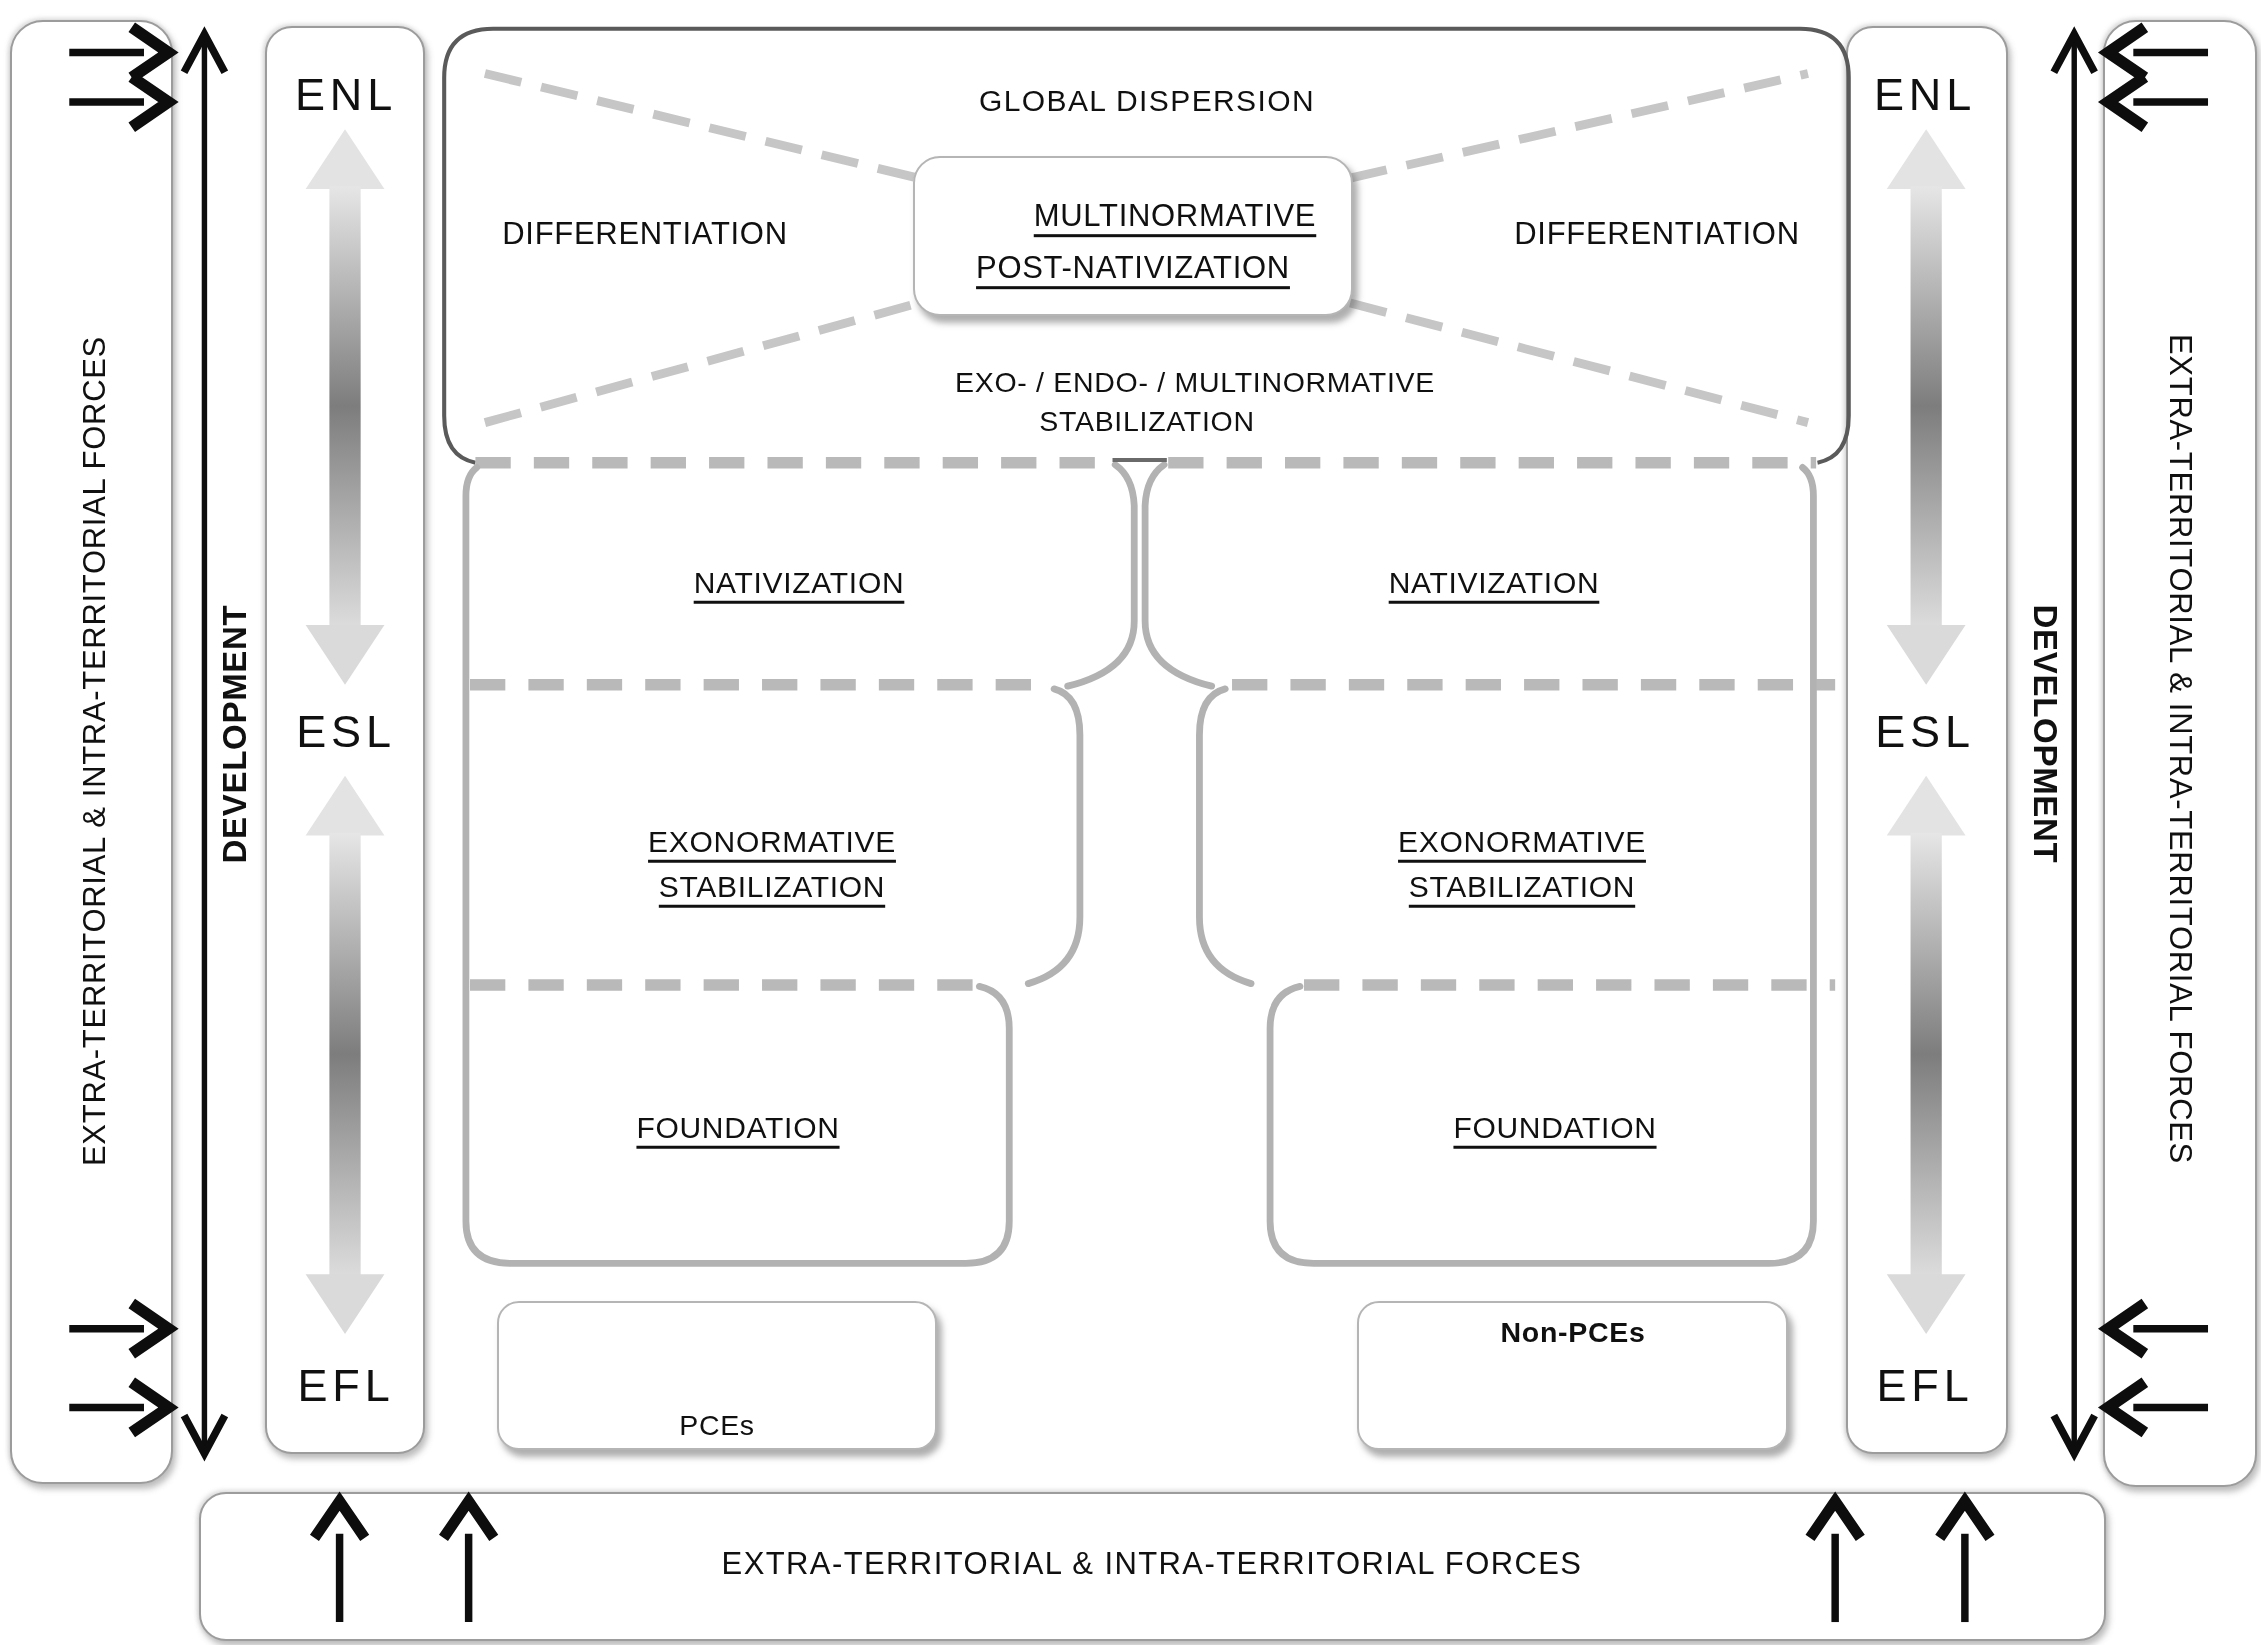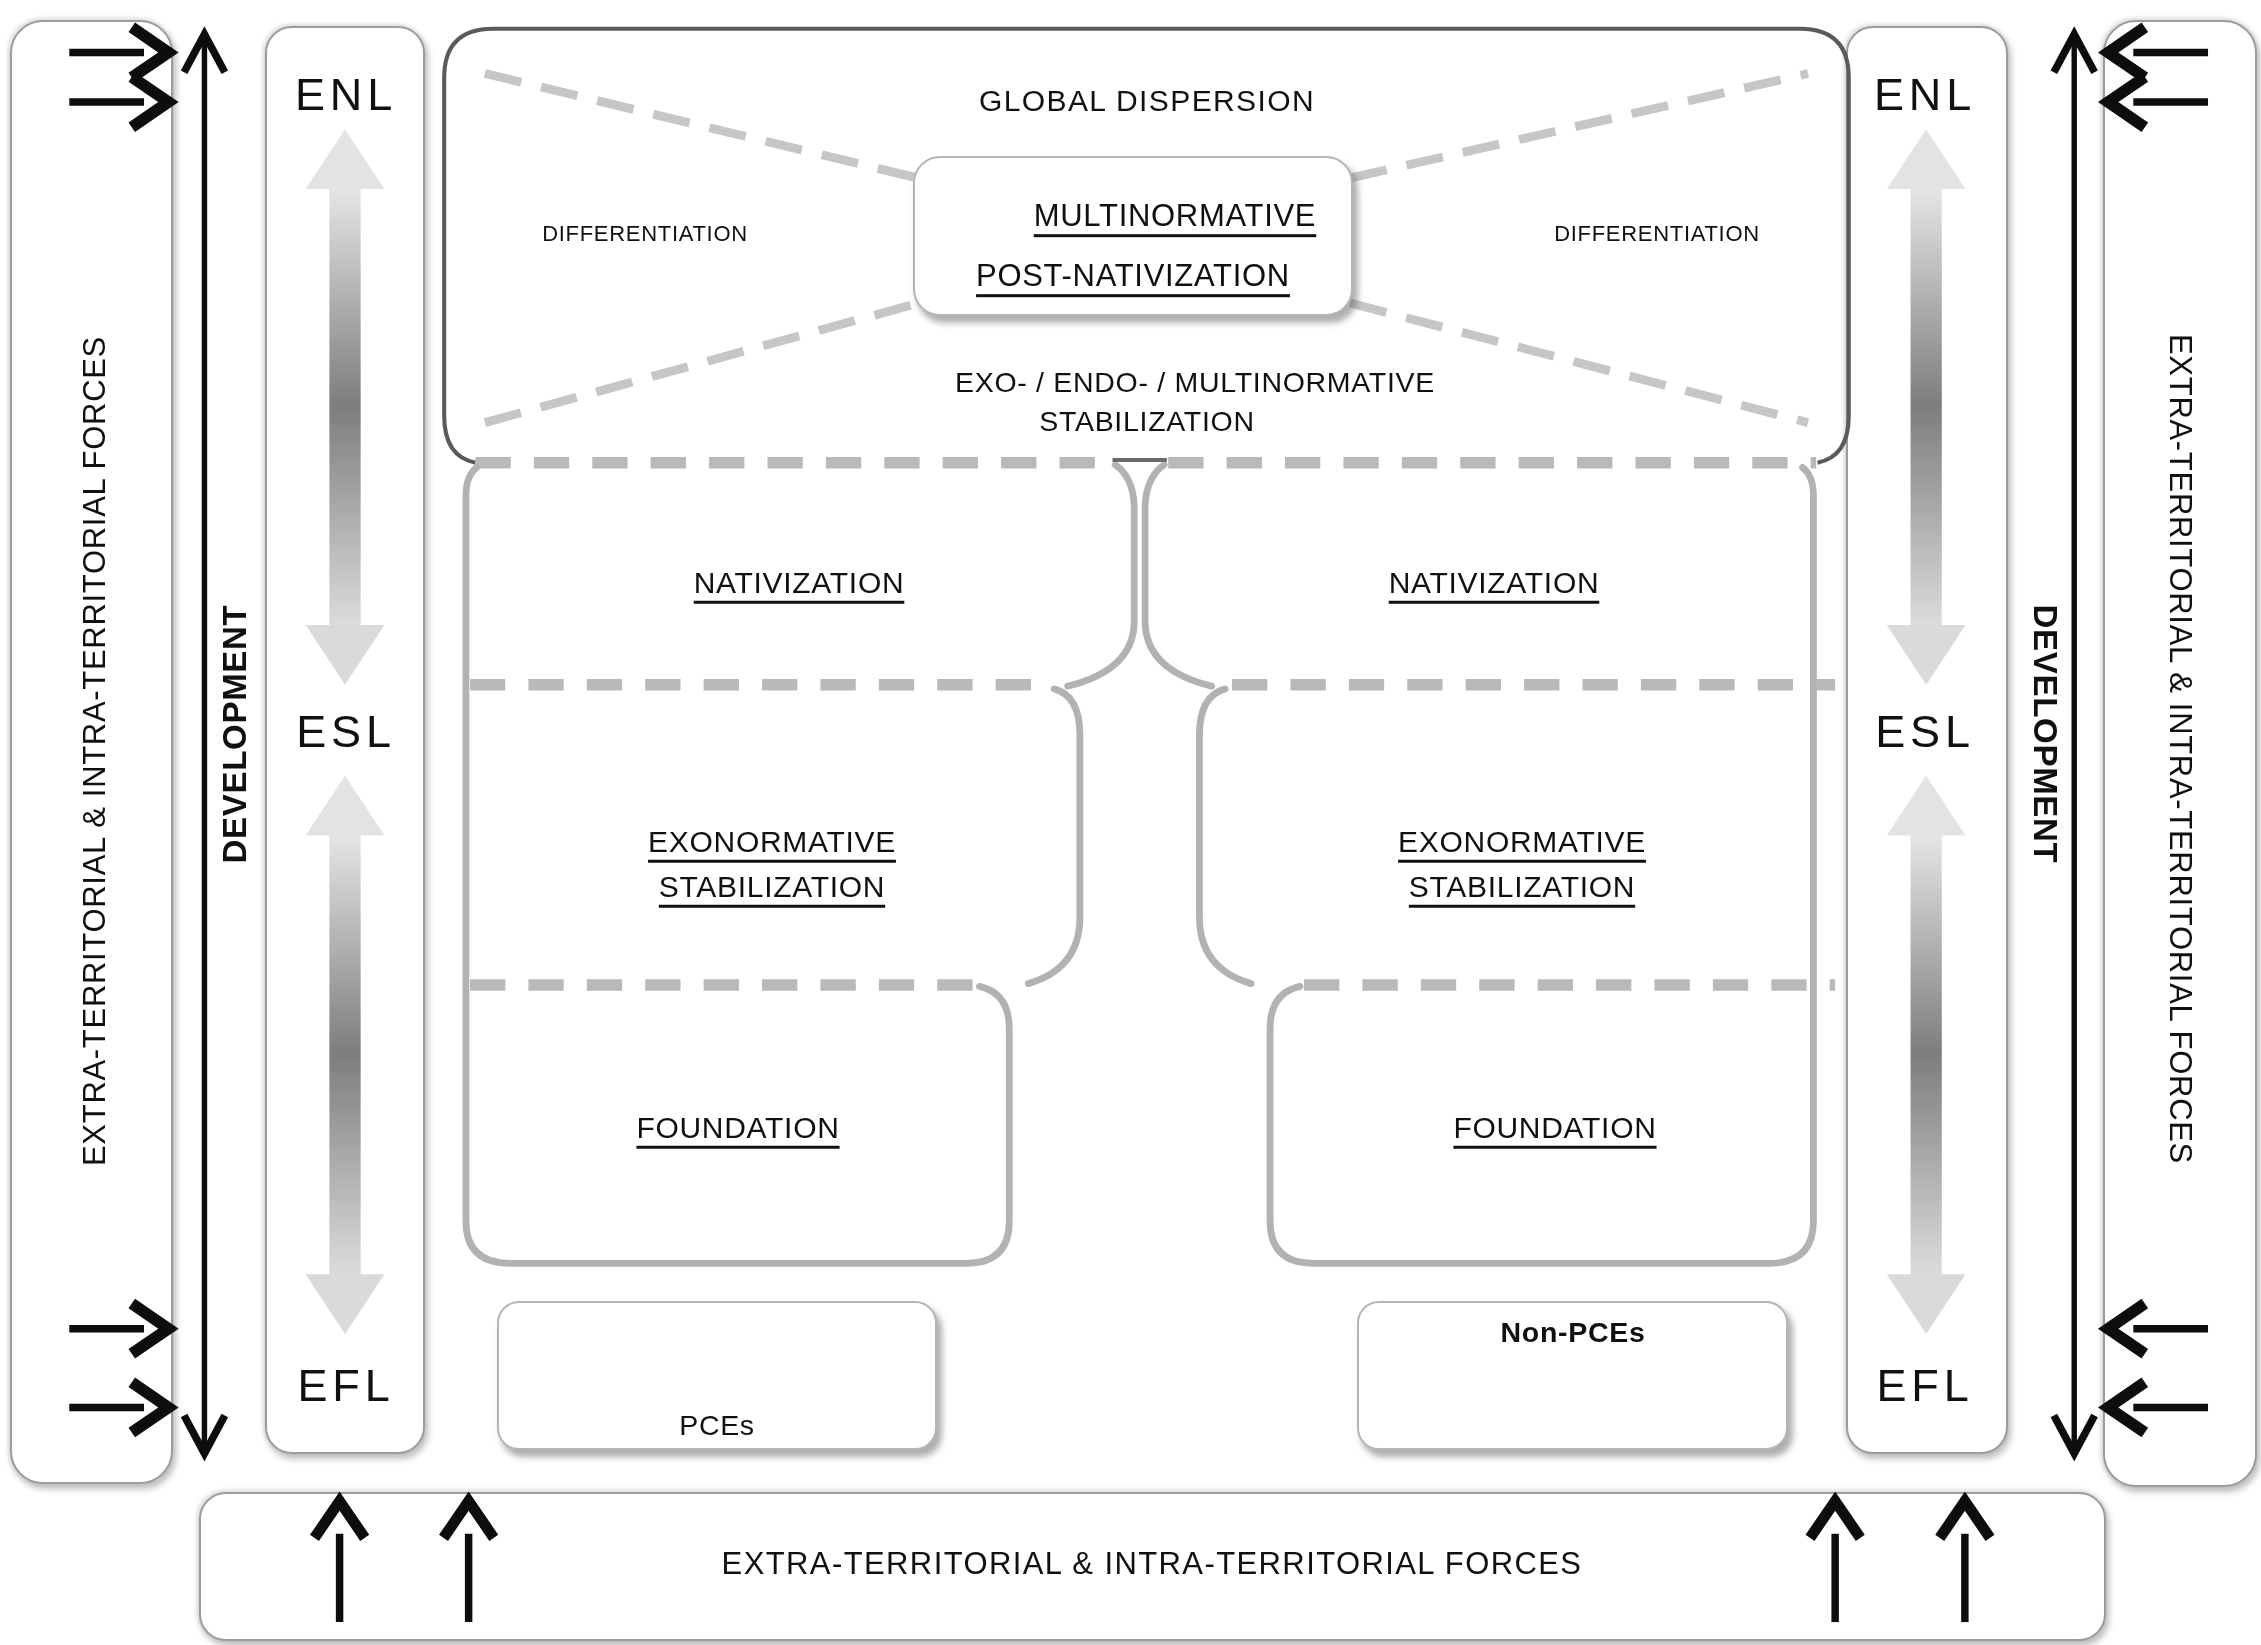--- a/index.html
+++ b/index.html
@@ -21,21 +21,21 @@
     box-sizing:border-box;
   }
   .lbl {
     position:absolute; color:#101010; white-space:nowrap; text-align:center;
     transform:translate(-50%,-50%); line-height:1.15; letter-spacing:0.7px;
   }
   .rotl { transform:translate(-50%,-50%) rotate(-90deg); }
   .rotr { transform:translate(-50%,-50%) rotate(90deg); }
   .und  { text-decoration:underline; text-decoration-thickness:2.7px; text-underline-offset:7.5px; }
   .bold { font-weight:bold; }
-  .f42 { font-size:28.5px; } .f44 { font-size:30px; } .f45 { font-size:22px; }
+  .f42 { font-size:28.5px; } .f44 { font-size:30px; } .f45 { font-size:31px; }
   .f46 { font-size:31px; } .f48 { font-size:33px; } .f52 { font-size:45px; letter-spacing:4.8px; }
   svg.art { position:absolute; left:0; top:0; width:2261px; height:1646px; pointer-events:none; }
 </style>
 </head>
 <body>
 
 <div class="stage">
 
   <div class="panel" style="left:10.2px;  top:20.4px;  width:163px;  height:1464px;"></div>
   <div class="panel" style="left:265px; top:26px;  width:160px;  height:1428px; border-radius:27px;"></div>
@@ -154,21 +154,21 @@
   <div class="lbl rotl f48 bold" style="left:235px; top:734px;">DEVELOPMENT</div>
 
   <div class="lbl f52" style="left:346px; top:95px;">ENL</div>
   <div class="lbl f52" style="left:346px; top:732px;">ESL</div>
   <div class="lbl f52" style="left:346px; top:1386px;">EFL</div>
 
   <div class="lbl f44" style="left:1147px; top:101px; letter-spacing:1.4px;">GLOBAL DISPERSION</div>
   <div class="lbl f45" style="left:645px;  top:234px;">DIFFERENTIATION</div>
   <div class="lbl f45" style="left:1657px; top:234px;">DIFFERENTIATION</div>
   <div class="lbl f46 und" style="left:1133px; top:216px;margin-left:42px;">MULTINORMATIVE</div>
-  <div class="lbl f46 und" style="left:1133px; top:276px;">POST-NATIVIZATION</div>
+  <div class="lbl f46 und" style="left:1133px; top:268px;">POST-NATIVIZATION</div>
   <div class="lbl f42" style="left:1195px; top:382px;">EXO- / ENDO- / MULTINORMATIVE</div>
   <div class="lbl f42" style="left:1147px; top:421px;">STABILIZATION</div>
 
   <div class="lbl f44 und" style="left:799px; top:583px;">NATIVIZATION</div>
   <div class="lbl f44 und" style="left:1494px; top:583px;">NATIVIZATION</div>
 
   <div class="lbl f44 und" style="left:772px; top:842px;">EXONORMATIVE</div>
   <div class="lbl f44 und" style="left:772px; top:887px;">STABILIZATION</div>
   <div class="lbl f44 und" style="left:1522px; top:842px;">EXONORMATIVE</div>
   <div class="lbl f44 und" style="left:1522px; top:887px;">STABILIZATION</div>

